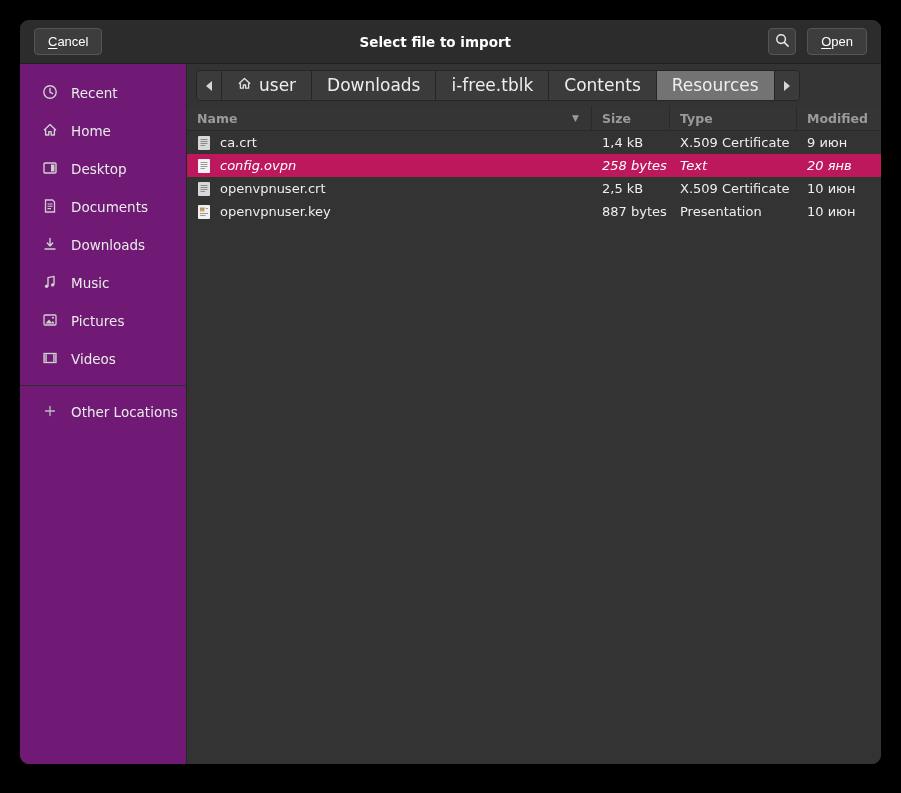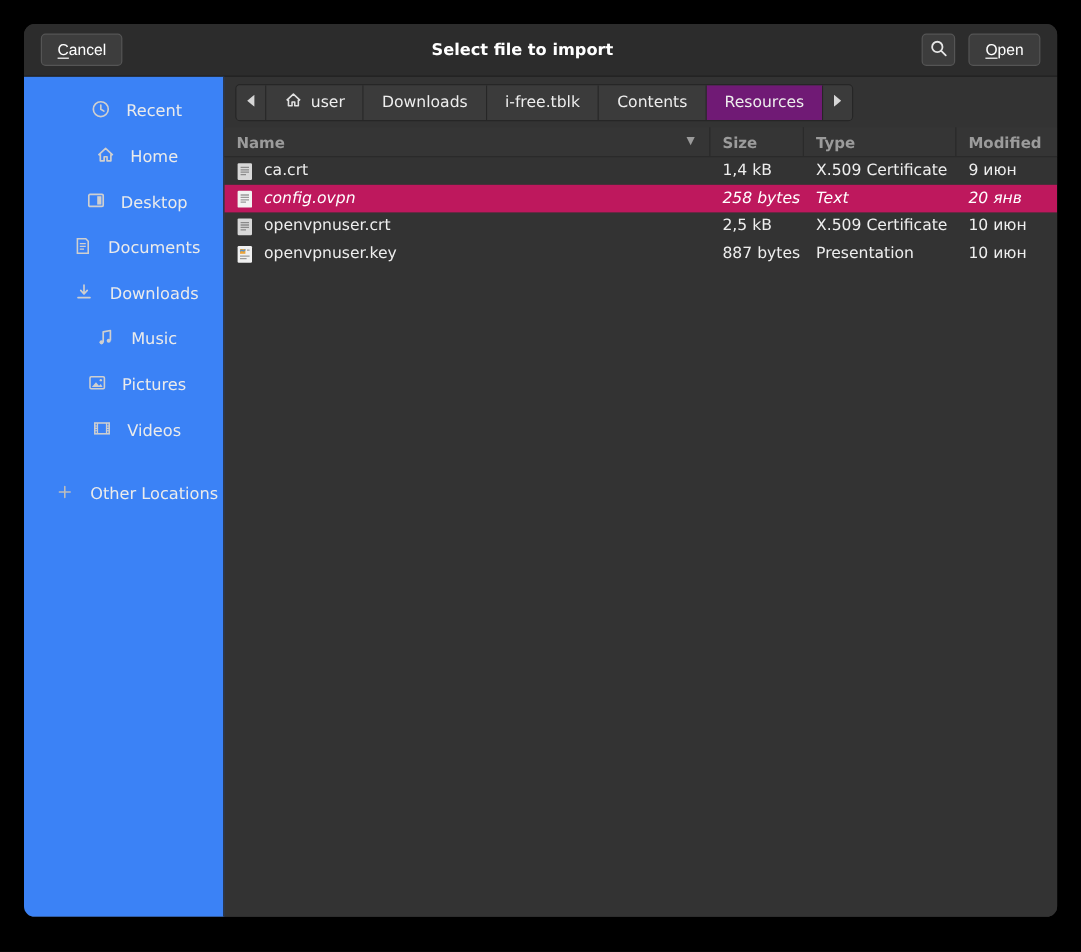--- a/index.html
+++ b/index.html
@@ -20,40 +20,40 @@
     color:#ffffff; font-size:13px; height:27px; padding:0 13px;
     display:flex; align-items:center; justify-content:center; cursor:pointer;
   }
   .hb-btn u { text-decoration:underline; text-underline-offset:2px; }
   .icon-btn { width:28px; padding:0; }
   .title { flex:1; text-align:center; color:#ffffff; font-weight:bold; font-size:13.5px; }
   .hb-right { display:flex; gap:11px; align-items:center; }
   
   .content { flex:1; display:flex; min-height:0; }
   .sidebar {
-    width:167px; flex:0 0 167px; background:#3b82f6; border-right:1px solid #262626;
-    padding-top:10px; display:flex; flex-direction:column;align-items:center;
+    width:167px; flex:0 0 167px; background:#701a75; border-right:1px solid #262626;
+    padding-top:10px; display:flex; flex-direction:column;
   }
   .side-item {
     height:38px; display:flex; align-items:center; gap:13px; padding-left:22px;
     color:#ebebeb; font-size:13.5px; cursor:pointer;
   }
   .side-item svg { flex:0 0 16px; }
   .side-sep { height:1px; background:#2e2e2e; margin:7px 0; }
   .main { flex:1; display:flex; flex-direction:column; min-width:0; background:#333333; }
   
   .pathbar { height:42px; display:flex; align-items:center; padding:0 9px; }
   .crumbs { display:inline-flex; height:31px; border:1px solid #262626; border-radius:4px; overflow:hidden; }
   .crumb {
-    background:#3b3b3b; color:#eeeeee; font-size:13px; display:flex; align-items:center;
+    background:#3b3b3b; color:#eeeeee; font-size:17px; display:flex; align-items:center;
     gap:7px; padding:0 15px; border-right:1px solid #262626; cursor:pointer; white-space:nowrap;
   }
   .crumb:last-child { border-right:none; }
   .crumb.nav { padding:0 8px; color:#cccccc; }
-  .crumb.active { background:#701a75; }
+  .crumb.active { background:#737373; }
   
   .thead { display:flex; height:25px; background:#353535; border-bottom:1px solid #2a2a2a;justify-content:space-between; }
   .th {
     color:#9b9b9b; font-size:12.5px; font-weight:bold; display:flex; align-items:center;
     padding:0 10px; border-right:1px solid #2a2a2a; cursor:pointer;
   }
   .th.c-name { width:405px; }
   .th.c-size { width:78px; }
   .th.c-type { width:127px; }
   .th.c-mod  { flex:1; border-right:none; }

